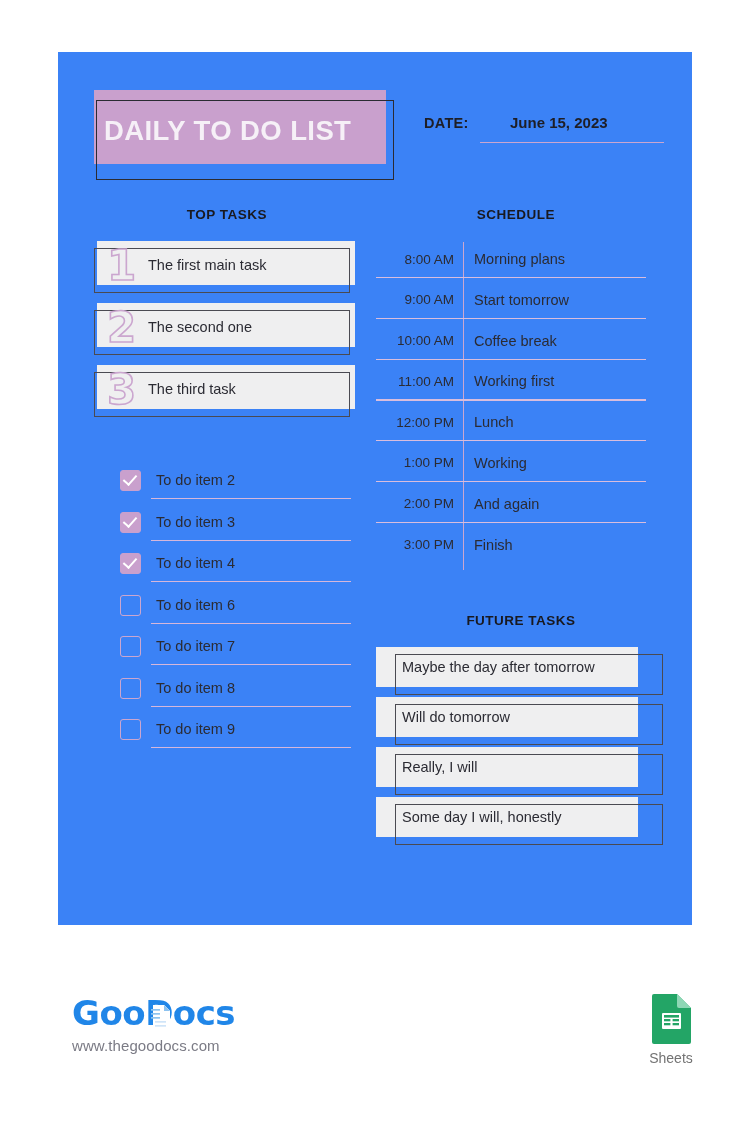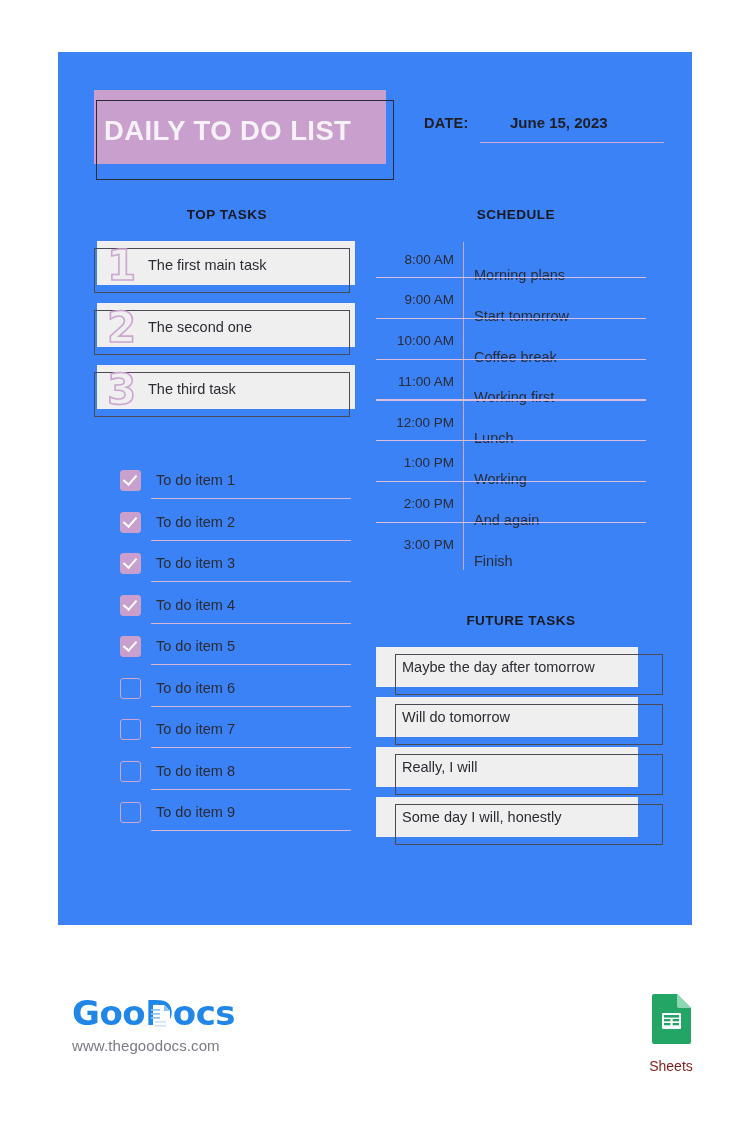--- a/index.html
+++ b/index.html
@@ -253,21 +253,21 @@
     height: 34px;
     display: flex;
     align-items: center;
     justify-content: flex-end;
     font-size: 13.5px;
     color: #2b2b33;
   }
   .sched-task {
     position: absolute;
     left: 98px;
-    top: 16px;
+    top: 0;
     height: 34px;
     display: flex;
     align-items: center;
     font-size: 14.5px;
     color: #2b2b33;
   }
   .sched-rule {
     position: absolute;
     left: 0;
     top: 35px;
@@ -359,23 +359,23 @@
     top: 18px;
     width: 60px;
     text-align: center;
   }
   #sheets-icon-wrap {
     width: 41px;
     height: 52px;
     margin: 0 auto;
   }
   #sheets-caption {
-    margin-top: 13px;
+    margin-top: 5px;
     font-size: 14px;
-    color: #7f1d1d;
+    color: #737373;
   }
 </style>
 </head>
 <body>
 
 <div id="page-card">
 
   <div id="header-block">
     <div id="title-shadow"></div>
     <div id="title-frame"></div>
@@ -411,49 +411,35 @@
         </div>
       </div>
   </div>
 
   <div id="todo-section">
     <div id="todo-list">
         <div class="todo-row done">
           <div class="todo-box">
             <div class="todo-check"></div>
           </div>
-          <div class="todo-label">To do item 1</div>
+          <div class="todo-label">To do item 2</div>
           <div class="todo-rule"></div>
         </div>
         <div class="todo-row done">
           <div class="todo-box">
             <div class="todo-check"></div>
           </div>
-          <div class="todo-label">To do item 2</div>
+          <div class="todo-label">To do item 3</div>
           <div class="todo-rule"></div>
         </div>
         <div class="todo-row done">
           <div class="todo-box">
             <div class="todo-check"></div>
           </div>
-          <div class="todo-label">To do item 3</div>
-          <div class="todo-rule"></div>
-        </div>
-        <div class="todo-row done">
-          <div class="todo-box">
-            <div class="todo-check"></div>
-          </div>
           <div class="todo-label">To do item 4</div>
-          <div class="todo-rule"></div>
-        </div>
-        <div class="todo-row done">
-          <div class="todo-box">
-            <div class="todo-check"></div>
-          </div>
-          <div class="todo-label">To do item 5</div>
           <div class="todo-rule"></div>
         </div>
         <div class="todo-row">
           <div class="todo-box"></div>
           <div class="todo-label">To do item 6</div>
           <div class="todo-rule"></div>
         </div>
         <div class="todo-row">
           <div class="todo-box"></div>
           <div class="todo-label">To do item 7</div>

